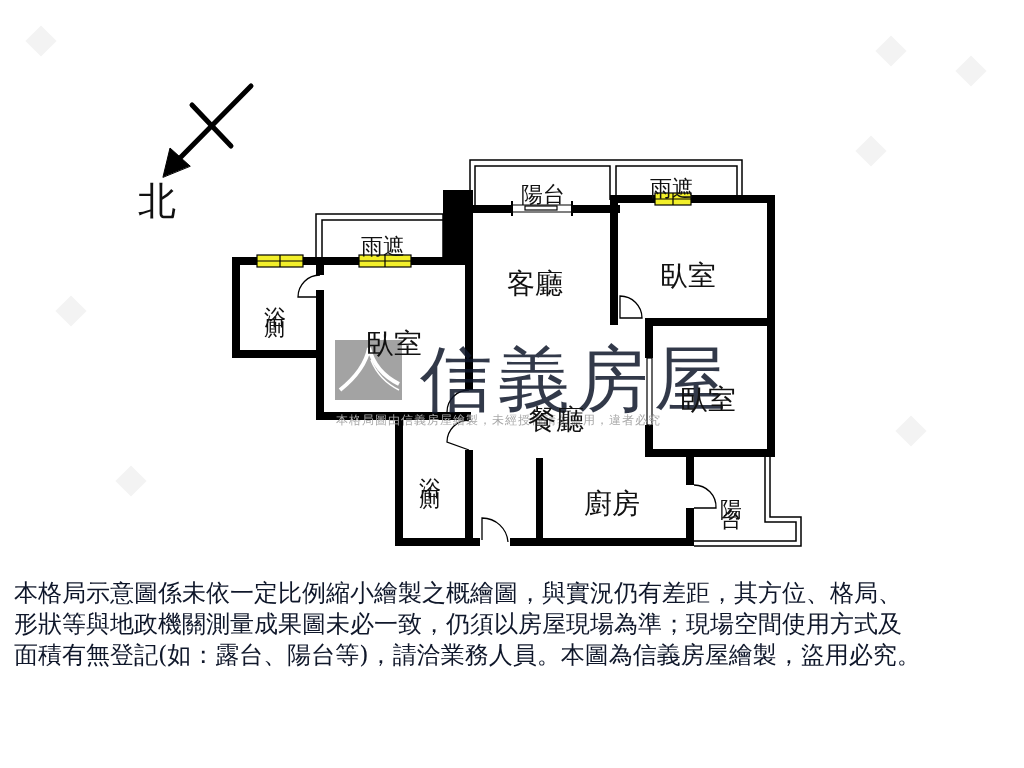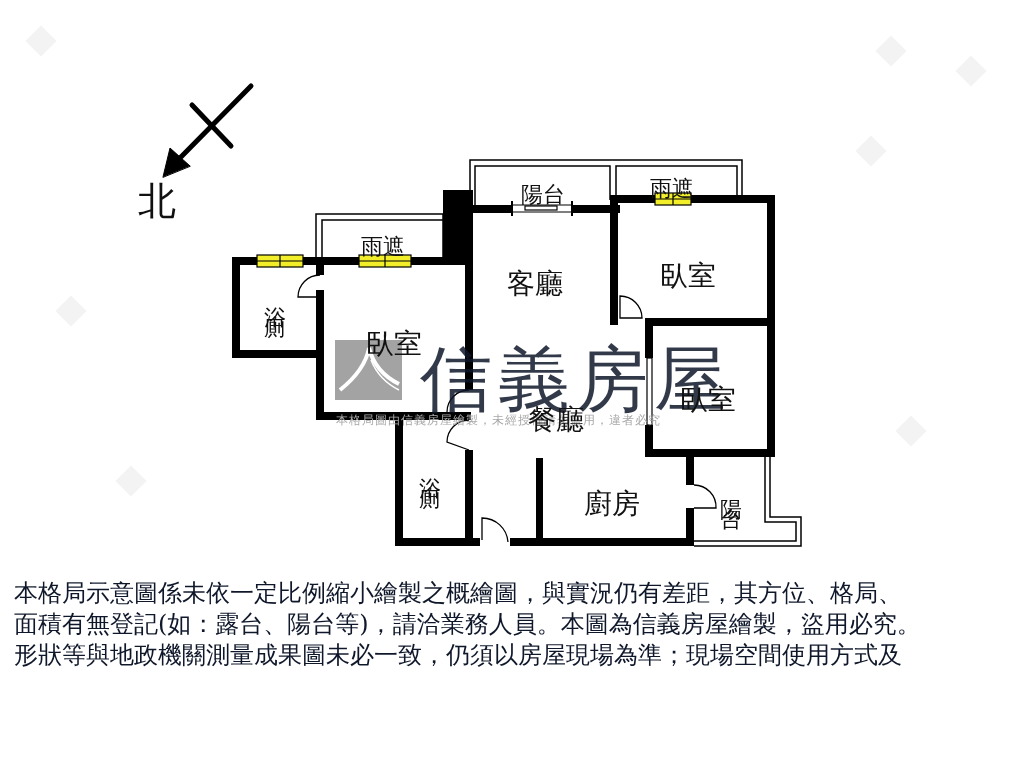--- a/index.html
+++ b/index.html
@@ -157,15 +157,15 @@
 <div class="lbl big" style="left:366px; top:322px;">臥室</div>
 <div class="lbl big" style="left:680px; top:378px;">臥室</div>
 <div class="lbl vert" style="left:264px; top:281px;">浴廁</div>
 <div class="lbl big" style="left:528px; top:398px;">餐廳</div>
 <div class="lbl vert" style="left:419px; top:452px;">浴廁</div>
 <div class="lbl big" style="left:584px; top:482px;">廚房</div>
 <div class="lbl vert" style="left:720px; top:474px;">陽台</div>
 
 <div class="disclaimer">
   <div>本格局示意圖係未依一定比例縮小繪製之概繪圖，與實況仍有差距，其方位、格局、</div>
+  <div>形狀等與地政機關測量成果圖未必一致，仍須以房屋現場為準；現場空間使用方式及</div>
   <div>面積有無登記(如：露台、陽台等)，請洽業務人員。本圖為信義房屋繪製，盜用必究。</div>
-  <div>形狀等與地政機關測量成果圖未必一致，仍須以房屋現場為準；現場空間使用方式及</div>
 </div>
 
 </body></html>

